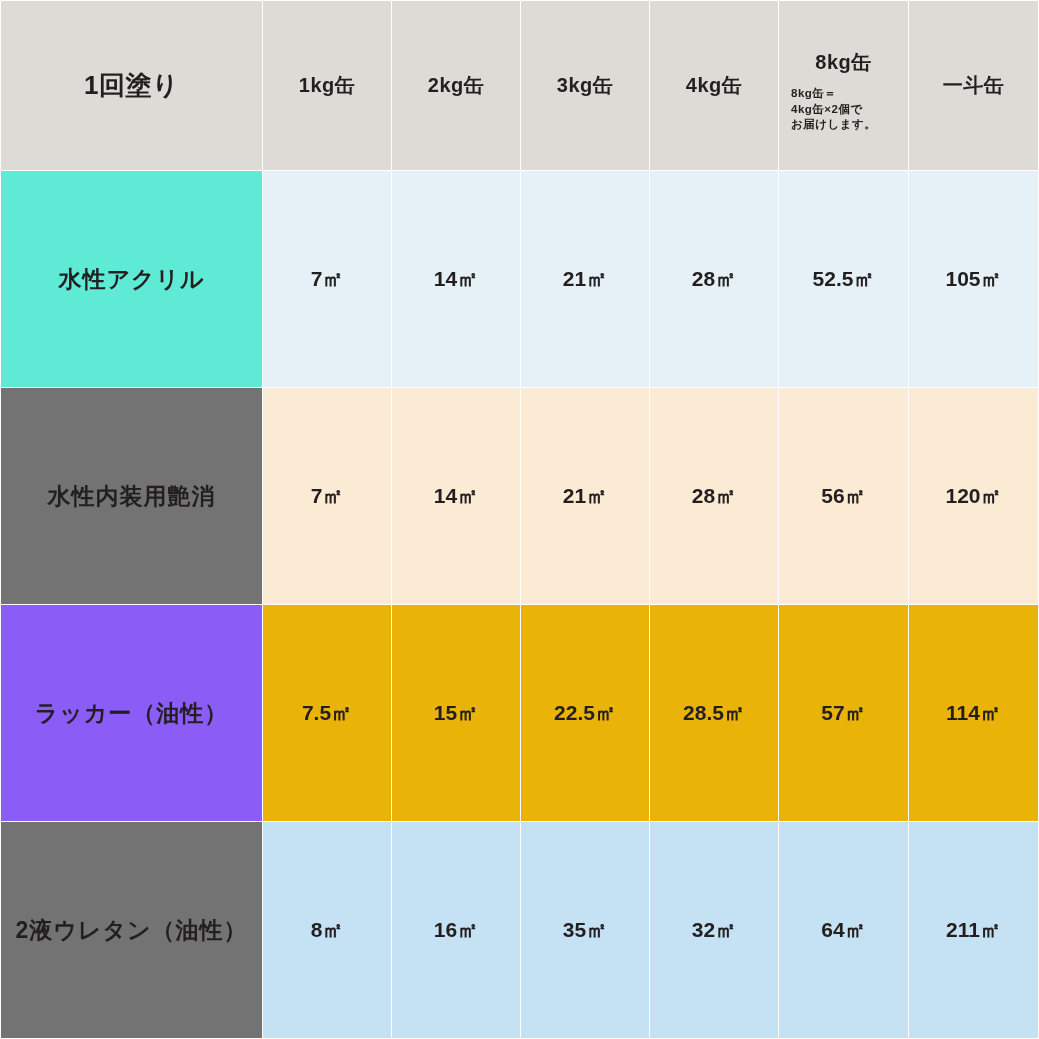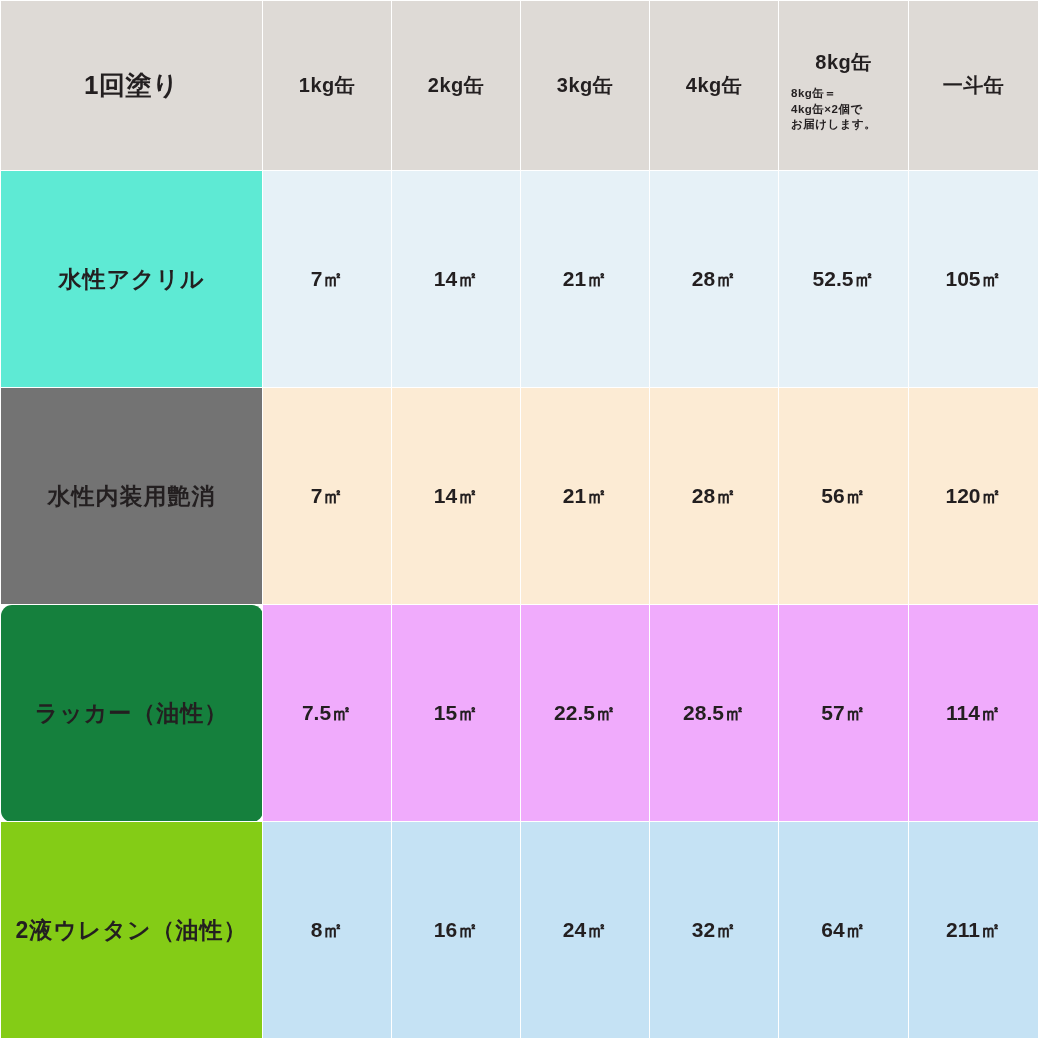--- a/index.html
+++ b/index.html
@@ -80,24 +80,24 @@
   
   .row-acrylic  .row-label { background: #5eead4; }
   .row-acrylic  .value-cell { background: #e6f1f7; }
 
   .row-matte    .row-label { background: #737373; }
   .row-matte    .value-cell { background: #fcebd4; }
 
   .row-silicone .row-label { background: #b2a0c8; }
   .row-silicone .value-cell { background: #e3dcec; }
 
-  .row-lacquer  .row-label { background: #15803d; border-radius: 11px; }
-  .row-lacquer  .value-cell { background: #f0abfc; }
+  .row-lacquer  .row-label { background: #8b5cf6; }
+  .row-lacquer  .value-cell { background: #eab308; }
 
-  .row-urethane .row-label { background: #84cc16; }
+  .row-urethane .row-label { background: #737373; }
   .row-urethane .value-cell { background: #c5e2f4; }
 </style>
 </head>
 <body>
 
 <table class="coverage-table">
   <colgroup>
     <col class="c-label">
     <col class="c-can">
     <col class="c-can">
@@ -149,19 +149,19 @@
       <td class="value-cell">15㎡</td>
       <td class="value-cell">22.5㎡</td>
       <td class="value-cell">28.5㎡</td>
       <td class="value-cell">57㎡</td>
       <td class="value-cell">114㎡</td>
     </tr>
     <tr class="data-row row-urethane">
       <td class="row-label">2液ウレタン（油性）</td>
       <td class="value-cell">8㎡</td>
       <td class="value-cell">16㎡</td>
-      <td class="value-cell">24㎡</td>
+      <td class="value-cell">35㎡</td>
       <td class="value-cell">32㎡</td>
       <td class="value-cell">64㎡</td>
       <td class="value-cell">211㎡</td>
     </tr>
   </tbody>
 </table>
 
 </body></html>

